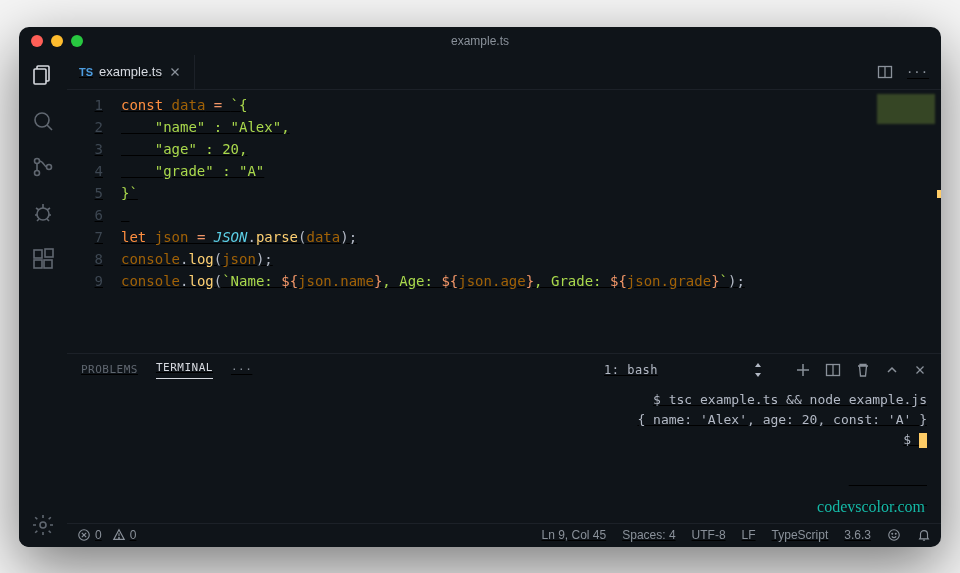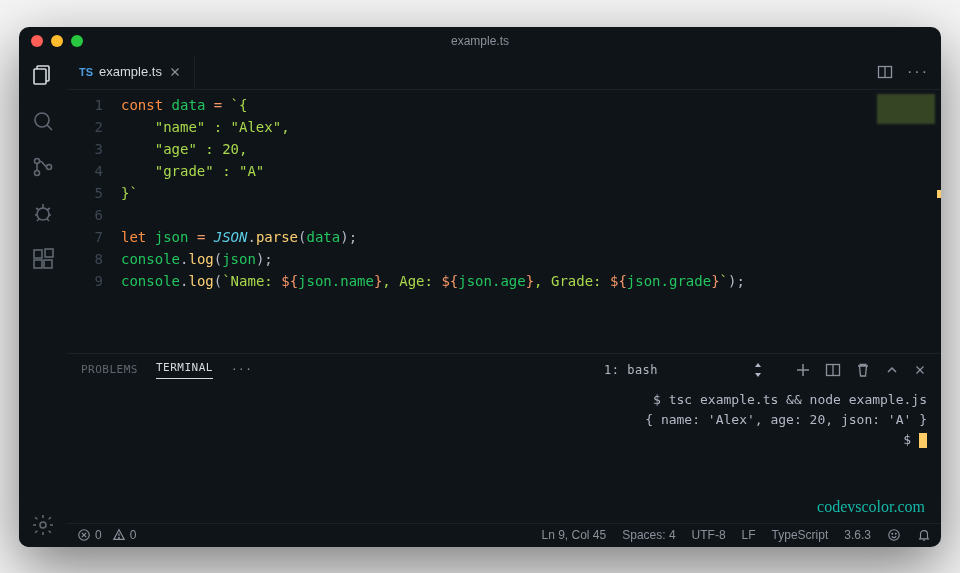--- a/index.html
+++ b/index.html
@@ -40,20 +40,21 @@
     left: 0; right: 0;
     text-align: center;
     color: #8a919a;
     font-size: 12px;
     pointer-events: none;
   }
   .body {
     flex: 1;
     display: flex;
     min-height: 0;
+    text-decoration: underline;
   }
   .activitybar {
     width: 48px;
     background: #0f1419;
     display: flex;
     flex-direction: column;
     align-items: center;
     padding-top: 8px;
     gap: 22px;
   }
@@ -117,21 +118,21 @@
   }
   .gutter {
     width: 54px;
     text-align: right;
     color: #3d4752;
     padding-right: 18px;
     user-select: none;
   }
   .code { flex: 1; white-space: pre; color: #b3b9c5; }
   .tok-kw { color: #ff8f40; }
-  .tok-var { color: #22c55e; }
+  .tok-var { color: #a16207; }
   .tok-op { color: #f29668; }
   .tok-type { color: #5ccfe6; font-style: italic; }
   .tok-func { color: #ffd173; }
   .tok-tmpl { color: #aad94c; }
   .tok-punct { color: #b3b9c5; }
   .minimap {
     width: 70px;
     background: #0f1419;
     position: relative;
   }
@@ -369,21 +370,21 @@
                 </svg>
               </span>
             <span>
                 <svg width="14" height="14" viewBox="0 0 16 16" stroke="currentColor" stroke-width="1.5">
                   <line x1="4" y1="4" x2="12" y2="12"></line>
                   <line x1="12" y1="4" x2="4" y2="12"></line>
                 </svg>
               </span>
           </div>
         </div>
-        <div class="terminal"><div>$ tsc example.ts &amp;&amp; node example.js</div><div>{ name: 'Alex', age: 20, json: 'A' }</div><div><span>$ </span><span class="cursor"></span></div>
+        <div class="terminal"><div>$ tsc example.ts &amp;&amp; node example.js</div><div>{ name: 'Alex', age: 20, const: 'A' }</div><div><span>$ </span><span class="cursor"></span></div>
           <div class="watermark">codevscolor.com</div>
         </div>
       </div>
 
       <div class="statusbar">
         <div class="sb-left sb-item">
           <svg width="14" height="14" viewBox="0 0 16 16" fill="none" stroke="currentColor" stroke-width="1.3">
               <circle cx="8" cy="8" r="6"></circle>
               <line x1="5.5" y1="5.5" x2="10.5" y2="10.5"></line>
               <line x1="10.5" y1="5.5" x2="5.5" y2="10.5"></line>

